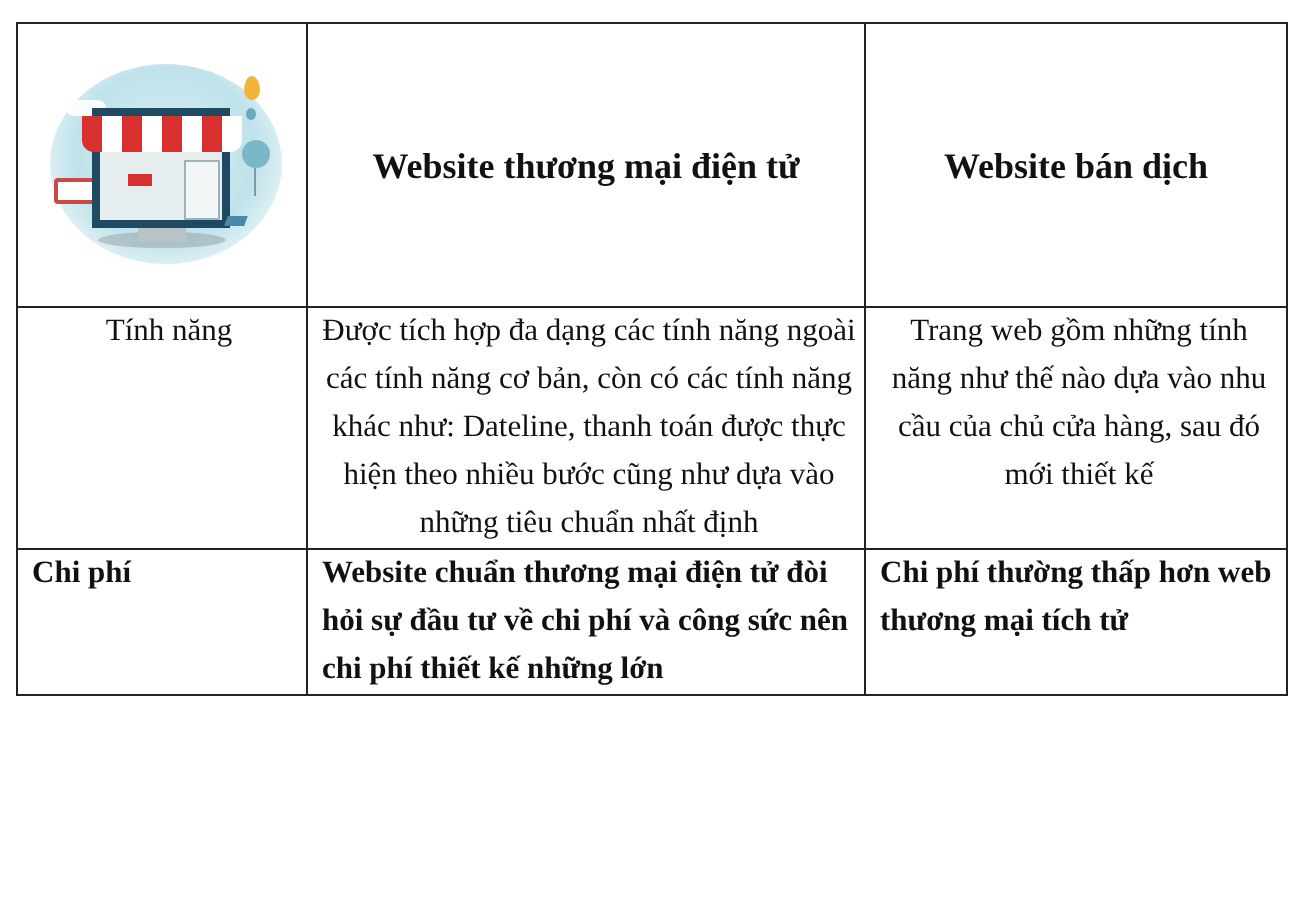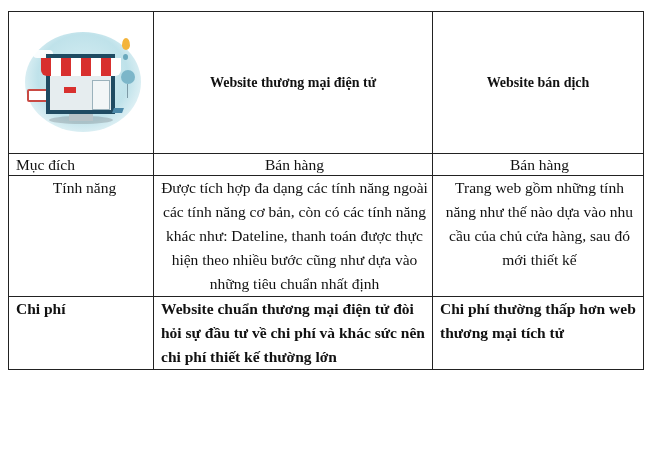--- a/index.html
+++ b/index.html
@@ -31,21 +31,21 @@
       line-height: 24px;
     }
     col.c1 { width: 145px; }
     col.c2 { width: 279px; }
     col.c3 { width: 211px; }
 
     tr.header td { height: 141px; vertical-align: middle; }
     tr.header td.title {
       text-align: center;
       font-weight: bold;
-      font-size: 14px;
+      font-size: 18px;
     }
     tr.row-purpose td { height: 21px; line-height: 21px; }
     tr.row-scale td { height: 71px; }
     tr.row-features td { height: 118px; text-align: center; }
     tr.row-cost td { height: 70px; font-weight: bold; }
 
     td.label { padding-left: 7px !important; }
     td.cell { padding-left: 7px !important; padding-right: 4px !important; }
     td.center { text-align: center; }
 
@@ -180,32 +180,27 @@
         <div class="store-awning"></div>
         <div class="store-window"></div>
         <div class="store-open"></div>
         <div class="store-bird"></div>
       </div>
     </td>
     <td class="title">Website thương mại điện tử</td>
     <td class="title">Website bán dịch</td>
   </tr>
 
-  <tr class="row-purpose">
-    <td class="label">Mục đích</td>
-    <td class="cell center">Bán hàng</td>
-    <td class="cell center">Bán hàng</td>
-  </tr>
 
 
   <tr class="row-features">
     <td class="label">Tính năng</td>
     <td class="cell">Được tích hợp đa dạng các tính năng ngoài các tính năng cơ bản, còn có các tính năng khác như: Dateline, thanh toán được thực hiện theo nhiều bước cũng như dựa vào những tiêu chuẩn nhất định</td>
     <td class="cell">Trang web gồm những tính năng như thế nào dựa vào nhu cầu của chủ cửa hàng, sau đó mới thiết kế</td>
   </tr>
 
   <tr class="row-cost">
     <td class="label">Chi phí</td>
-    <td class="cell">Website chuẩn thương mại điện tử đòi hỏi sự đầu tư về chi phí và khác sức nên chi phí thiết kế thường lớn</td>
+    <td class="cell">Website chuẩn thương mại điện tử đòi hỏi sự đầu tư về chi phí và công sức nên chi phí thiết kế những lớn</td>
     <td class="cell">Chi phí thường thấp hơn web thương mại tích tử</td>
   </tr>
 </tbody>
   </table>
 
 </body></html>

